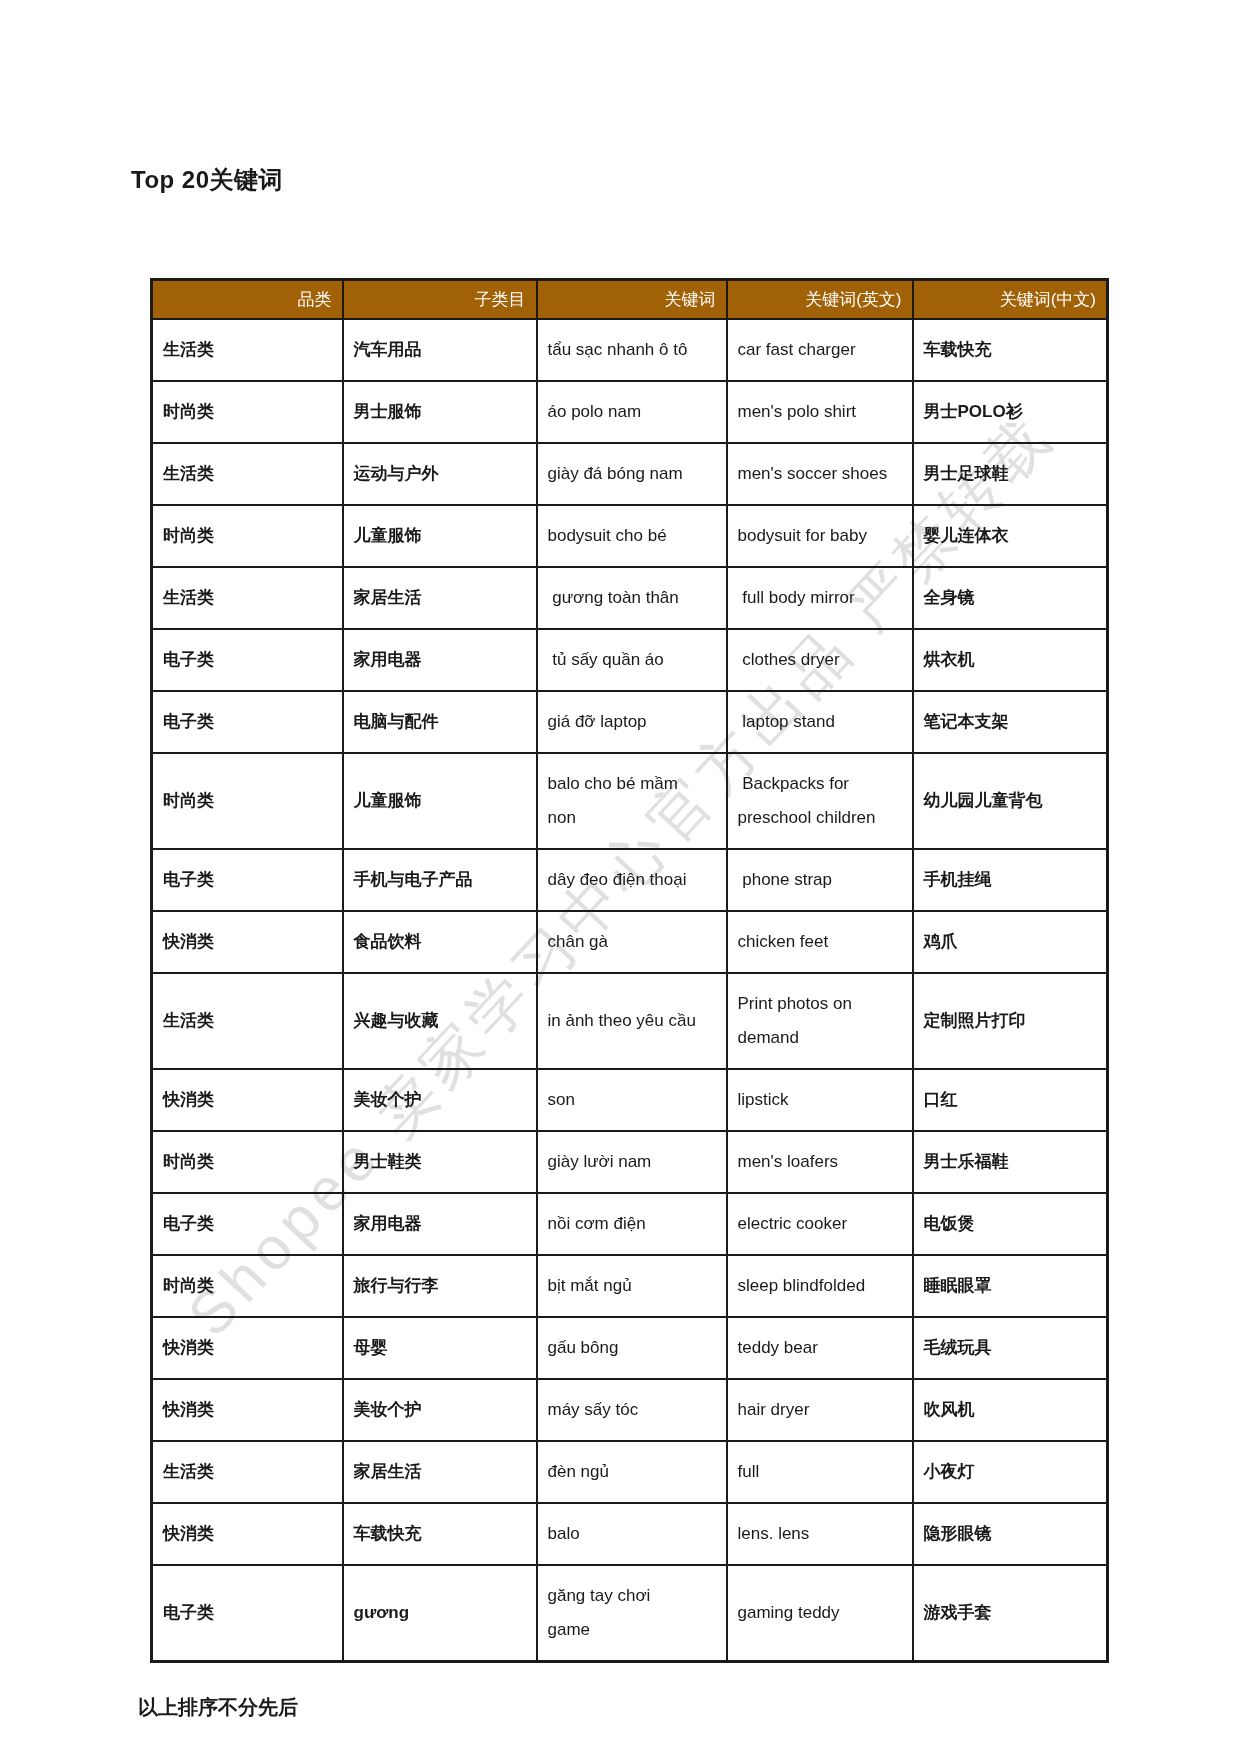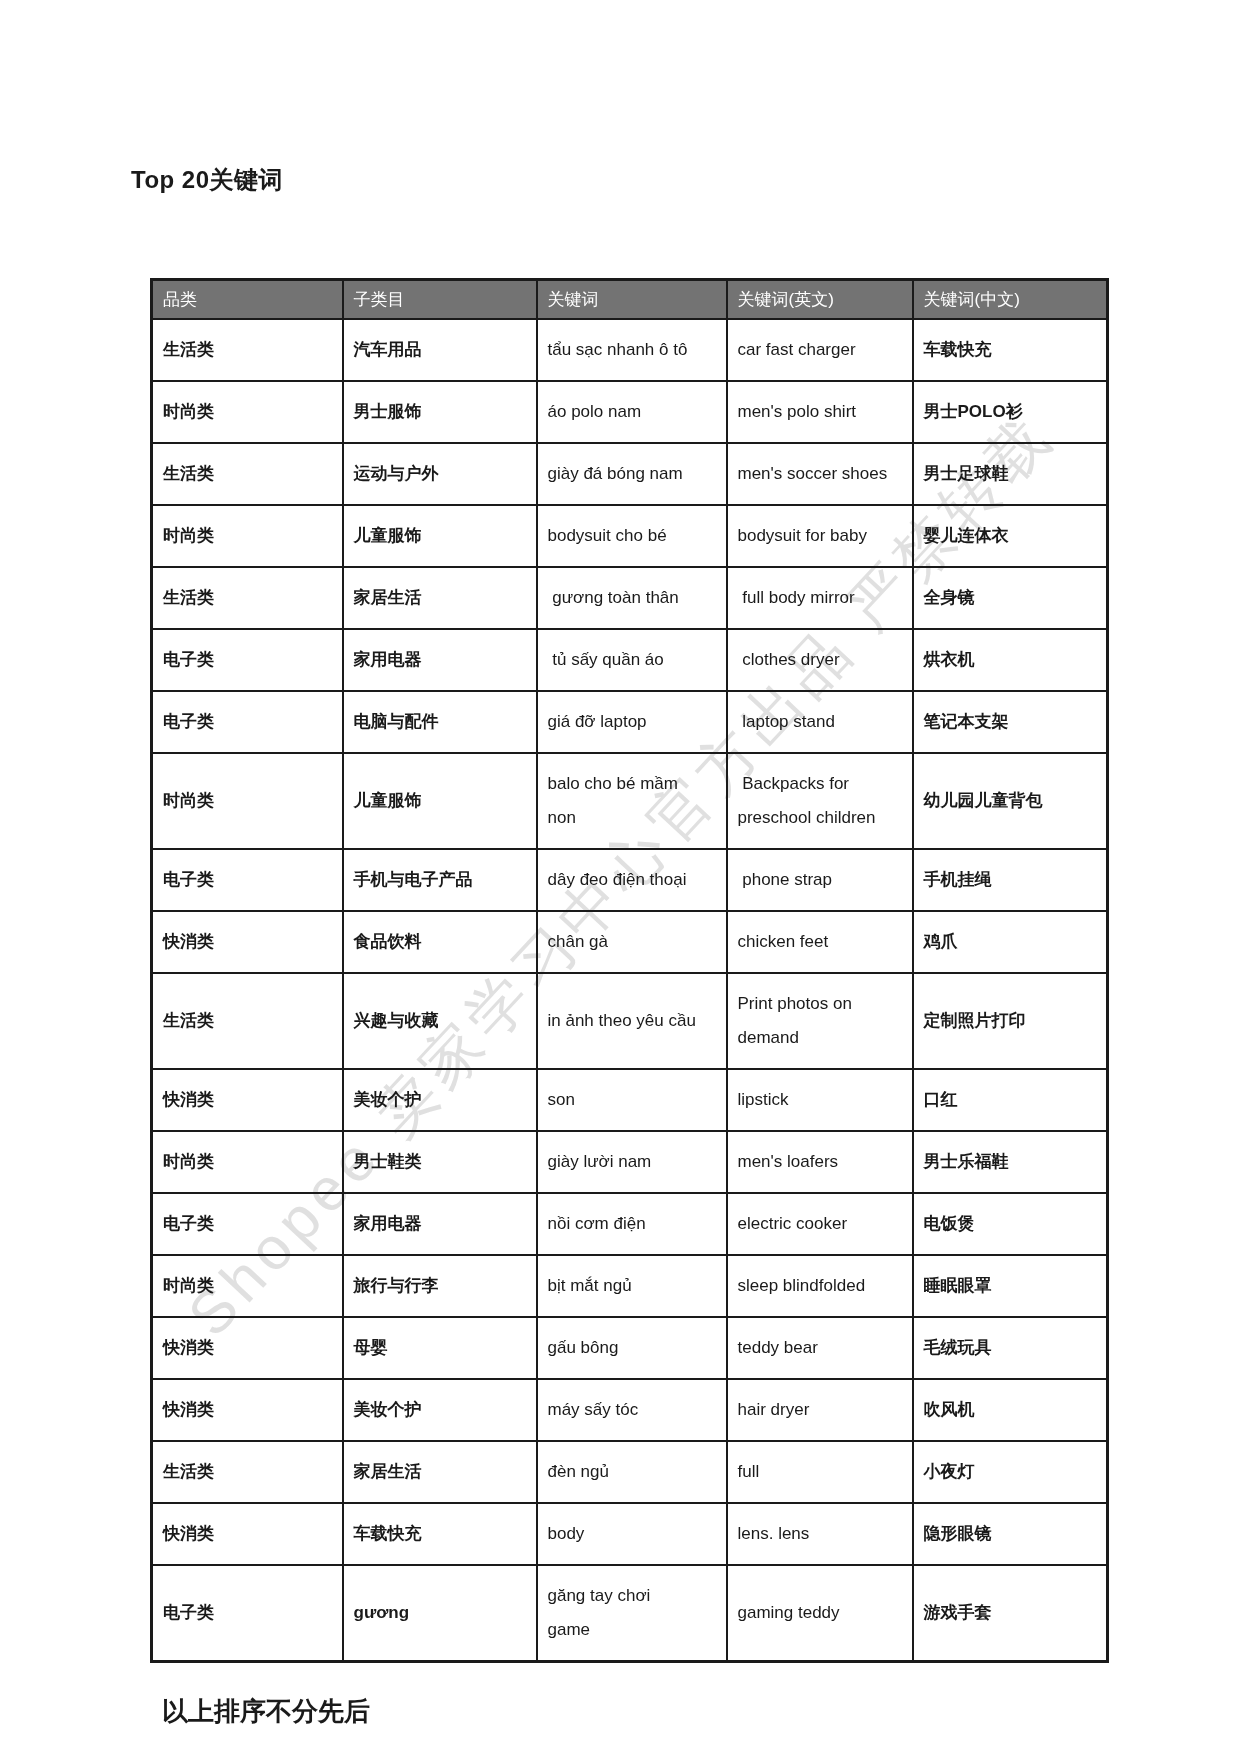--- a/index.html
+++ b/index.html
@@ -34,40 +34,41 @@
     table-layout:fixed;
     z-index:2;
     border:3px solid #1a1a1a;
   }
   .kw-table th, .kw-table td {
     border:2px solid #1a1a1a;
     text-align:left;
     overflow:hidden;
   }
   .kw-table th {
-    background:#737373;
+    background:#a16207;
     color:#ffffff;
     font-weight:normal;
     font-size:17px;
     padding:7px 10px;
     height:22px;
+    text-align:right;
   }
   .kw-table td {
     font-size:17px;
     padding:13px 10px;
     line-height:34px;
     vertical-align:middle;
     background:transparent;
     white-space:pre-wrap;
     word-wrap:break-word;
   }
   .kw-table td.cjk { font-weight:600; }
   .footer-note {
-    position:absolute; left:162px; top:1694px;
-    font-size:26px; font-weight:600;
+    position:absolute; left:138px; top:1694px;
+    font-size:20px; font-weight:600;
   }
 </style>
 </head>
 <body>
 
 <div class="doc-title">Top 20关键词</div>
 
 <div class="watermark">Shopee 卖家学习中心官方出品 严禁转载</div>
 
 <table class="kw-table">
@@ -213,21 +214,21 @@
       <tr>
         <td class="cjk">生活类</td>
         <td class="cjk">家居生活</td>
         <td>đèn ngủ</td>
         <td>full</td>
         <td class="cjk">小夜灯</td>
       </tr>
       <tr>
         <td class="cjk">快消类</td>
         <td class="cjk">车载快充</td>
-        <td>body</td>
+        <td>balo</td>
         <td>lens. lens</td>
         <td class="cjk">隐形眼镜</td>
       </tr>
       <tr>
         <td class="cjk">电子类</td>
         <td class="cjk">gương</td>
         <td>găng tay chơi
 game</td>
         <td>gaming teddy</td>
         <td class="cjk">游戏手套</td>

